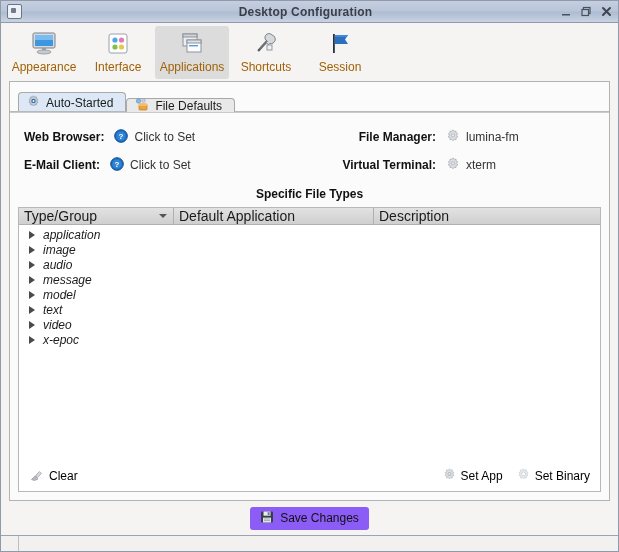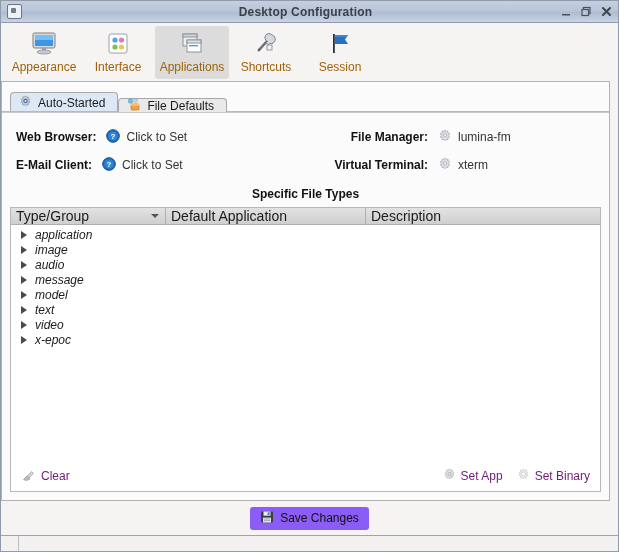--- a/index.html
+++ b/index.html
@@ -32,21 +32,21 @@
   
   .toolbar{height:58px;flex:0 0 58px;display:flex;align-items:flex-start;padding:3px 4px 0 6px;
            box-sizing:border-box;background:#f5f4f2;}
   .tool{width:74px;height:53px;display:flex;flex-direction:column;align-items:center;
         justify-content:flex-start;padding-top:4px;box-sizing:border-box;border-radius:3px;}
   .tool.sel{background:#dcdcdc;}
   .tool .tico{height:28px;display:flex;align-items:center;justify-content:center;}
   .tool .tlbl{font-size:12px;color:#a16207;margin-top:2px;white-space:nowrap;}
 
   
-  .main{flex:1 1 auto;margin:0 8px 0 0;background:#fbfbfb;border:1px solid #b3b3b3;
+  .main{flex:1 1 auto;margin:0 8px 0 8px;background:#fbfbfb;border:1px solid #b3b3b3;
         box-sizing:border-box;position:relative;display:flex;flex-direction:column;}
   .tabstrip{height:24px;flex:0 0 24px;display:flex;align-items:flex-end;padding-left:8px;
             box-sizing:border-box;position:relative;margin-top:6px;}
   .tab{height:21px;display:flex;align-items:center;gap:6px;padding:0 12px 0 8px;
        border:1px solid #a8a8a8;border-bottom:none;border-radius:4px 4px 0 0;
        font-size:12px;color:#1b1b1b;box-sizing:border-box;position:relative;}
   .tab.inactive{background:#dce8f6;height:20px;}
   .tab.active{background:#e9e9e9;height:14px;z-index:3;}
   .tabline{position:absolute;left:0;right:0;bottom:0;height:1px;background:#b9b9b9;}
 
@@ -76,21 +76,21 @@
   .sortarrow{position:absolute;right:6px;top:50%;margin-top:-2px;width:0;height:0;
              border-left:4px solid transparent;border-right:4px solid transparent;
              border-top:4px solid #555;}
   .tbody{flex:1 1 auto;padding-top:2px;}
   .trow{height:15px;display:flex;align-items:center;padding-left:10px;font-size:12px;color:#1b1b1b;font-style:italic;}
   .twist{width:0;height:0;border-top:4px solid transparent;border-bottom:4px solid transparent;
          border-left:6px solid #4a4a4a;margin-right:8px;}
 
   .treefoot{flex:0 0 30px;height:30px;display:flex;align-items:center;padding:0 10px;
             box-sizing:border-box;}
-  .fbtn{display:flex;align-items:center;gap:5px;font-size:12px;color:#701a75;}
+  .fbtn{display:flex;align-items:center;gap:5px;font-size:12px;color:#000000;}
   .fbtn.right{margin-left:14px;}
   .spacer{flex:1 1 auto;}
 
   .savebar{flex:0 0 34px;height:34px;display:flex;align-items:center;justify-content:center;}
   .savebtn{display:flex;align-items:center;gap:6px;background:#8b5cf6;border-radius:3px;
            padding:3px 10px;font-size:12px;color:#111;}
 
   .statusbar{flex:0 0 16px;height:16px;border-top:1px solid #9aa4b4;background:#f2f1ef;
              display:flex;align-items:center;box-sizing:border-box;}
   .sb-grip{width:18px;height:100%;border-right:1px solid #b9c0cb;box-sizing:border-box;}

